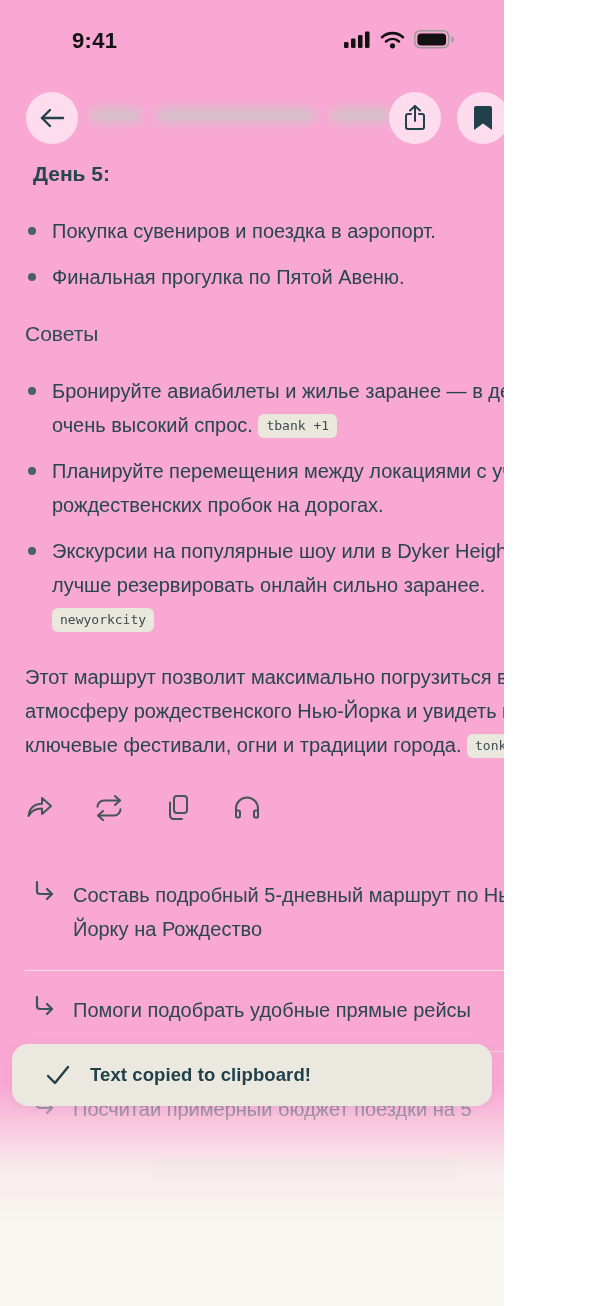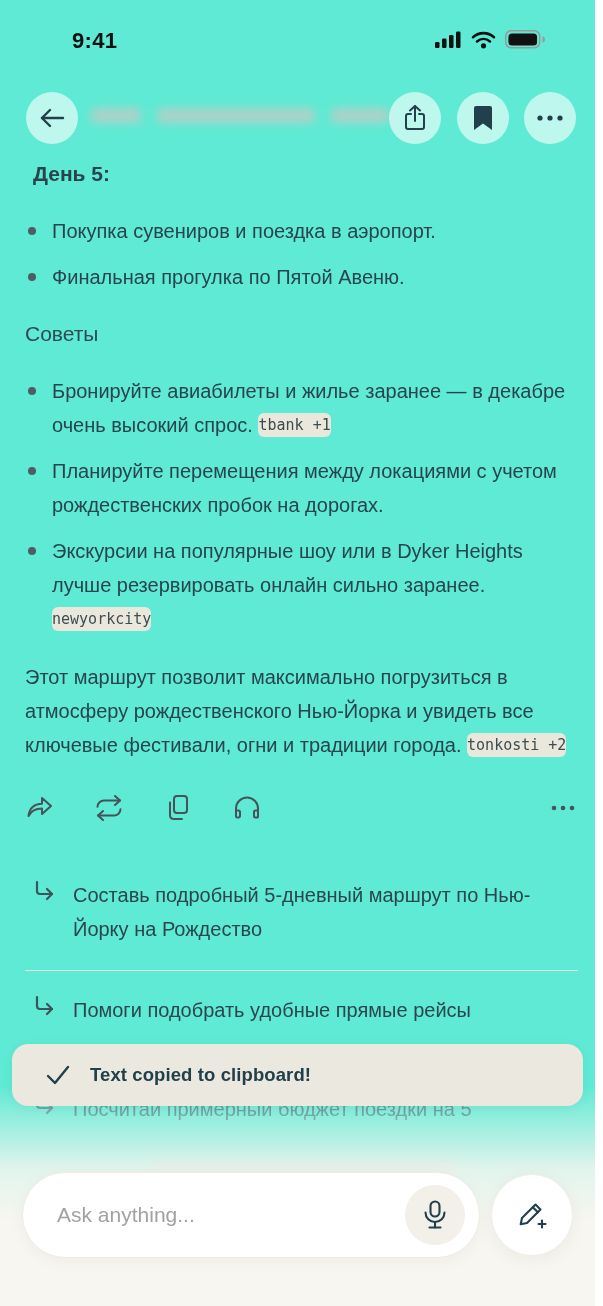--- a/index.html
+++ b/index.html
@@ -1,18 +1,18 @@
 <!DOCTYPE html>
 <html><head>
 <meta charset="utf-8">
 <style>
   html,body { margin:0; padding:0; }
   .phone {
-    position:relative; width:595px; height:1306px;
-    background:#5eead4; overflow:hidden;
+    position:relative; width:504px; height:1306px;
+    background:#f9a8d4; overflow:hidden;
     font-family:"Liberation Sans", sans-serif;
     color:#27454F;
   }
   
   .status-bar { position:absolute; top:22px; left:0; right:0; height:40px; }
   .status-time { position:absolute; left:72px; top:6px; width:70px; font-size:22px; font-weight:700; letter-spacing:0.3px; color:#111; }
   .status-icons { position:absolute; right:50px; top:8px; display:flex; gap:9px; align-items:center; }
   
   .nav-bar { position:absolute; top:90px; left:0; right:0; height:56px; }
   .circle-btn {
@@ -30,22 +30,22 @@
   
   .main { position:absolute; top:160px; left:25px; width:553px; font-size:20px; line-height:34px; }
   .h-day { font-size:21px; line-height:28px; font-weight:700; margin:0 0 26px 8px; }
   .h-tips { font-size:21px; line-height:28px; font-weight:500; margin:0 0 26px 0; color:#2C4B56; }
   ul.blist { list-style:none; margin:0 0 26px 0; padding:0; }
   ul.blist li { position:relative; padding-left:27px; margin-bottom:12px; }
   ul.blist li:last-child { margin-bottom:0; }
   ul.blist .dot { position:absolute; left:3px; top:13px; width:8px; height:8px; border-radius:50%; background:#4A5F66; }
   .badge {
     display:inline-block; background:#EAE7DD; color:#3E4C50;
-    font-family:"DejaVu Sans Mono", monospace; font-size:15px; line-height:22px;
-    border-radius:6px; padding:1px 0; white-space:nowrap; vertical-align:2px;
+    font-family:"DejaVu Sans Mono", monospace; font-size:13px; line-height:22px;
+    border-radius:6px; padding:1px 8px; white-space:nowrap; vertical-align:2px;
   }
   .tips-list { margin-bottom:24px !important; }
   .summary { margin:0 0 30px 0; }
   
   .action-row { display:flex; align-items:center; gap:39px; height:32px; margin-bottom:36px; }
   .action-row .spacer { flex:1; }
   .aicon { display:flex; align-items:center; justify-content:center; width:30px; height:30px; }
   
   .related { }
   .rel-item { display:flex; gap:18px; padding:18px 0 24px 8px; font-size:20px; line-height:34px; color:#2A4750; }
@@ -258,39 +258,14 @@
 
   <div class="toast">
     <span>
       <svg width="24" height="20" viewBox="0 0 24 20" fill="none" stroke="#21404B" stroke-width="2.4" stroke-linecap="round" stroke-linejoin="round">
         <path d="M2 11l7 7L22 2"></path>
       </svg>
     </span>
     <span class="toast-text">Text copied to clipboard!</span>
   </div>
 
-  <div class="input-bar">
-    <div class="ask-pill">
-      <span class="ask-placeholder">Ask anything...</span>
-      <span class="mic-btn">
-        <span>
-          <svg width="26" height="30" viewBox="0 0 26 30" fill="none" stroke="#21404B" stroke-width="2.1" stroke-linecap="round" stroke-linejoin="round">
-            <rect x="8.5" y="1.5" width="9" height="15" rx="4.5"></rect>
-            <path d="M3.5 12.5a9.5 9.5 0 0 0 19 0"></path>
-            <path d="M13 22v5.5"></path>
-              <path d="M7.5 27.5h11"></path>
-          </svg>
-        </span>
-      </span>
-    </div>
-    <div class="compose-btn">
-      <span>
-        <svg width="32" height="32" viewBox="0 0 32 32" fill="none" stroke="#21404B" stroke-width="2.1" stroke-linecap="round" stroke-linejoin="round">
-          <path d="M19.5 5.5l5 5L11 24l-6.3 1.3L6 19 19.5 5.5z"></path>
-          <path d="M16.8 8.2l5 5"></path>
-          <path d="M26 21.5v7"></path>
-            <path d="M22.5 25h7"></path>
-        </svg>
-      </span>
-    </div>
-  </div>
 
 </div>
 
 </body></html>

